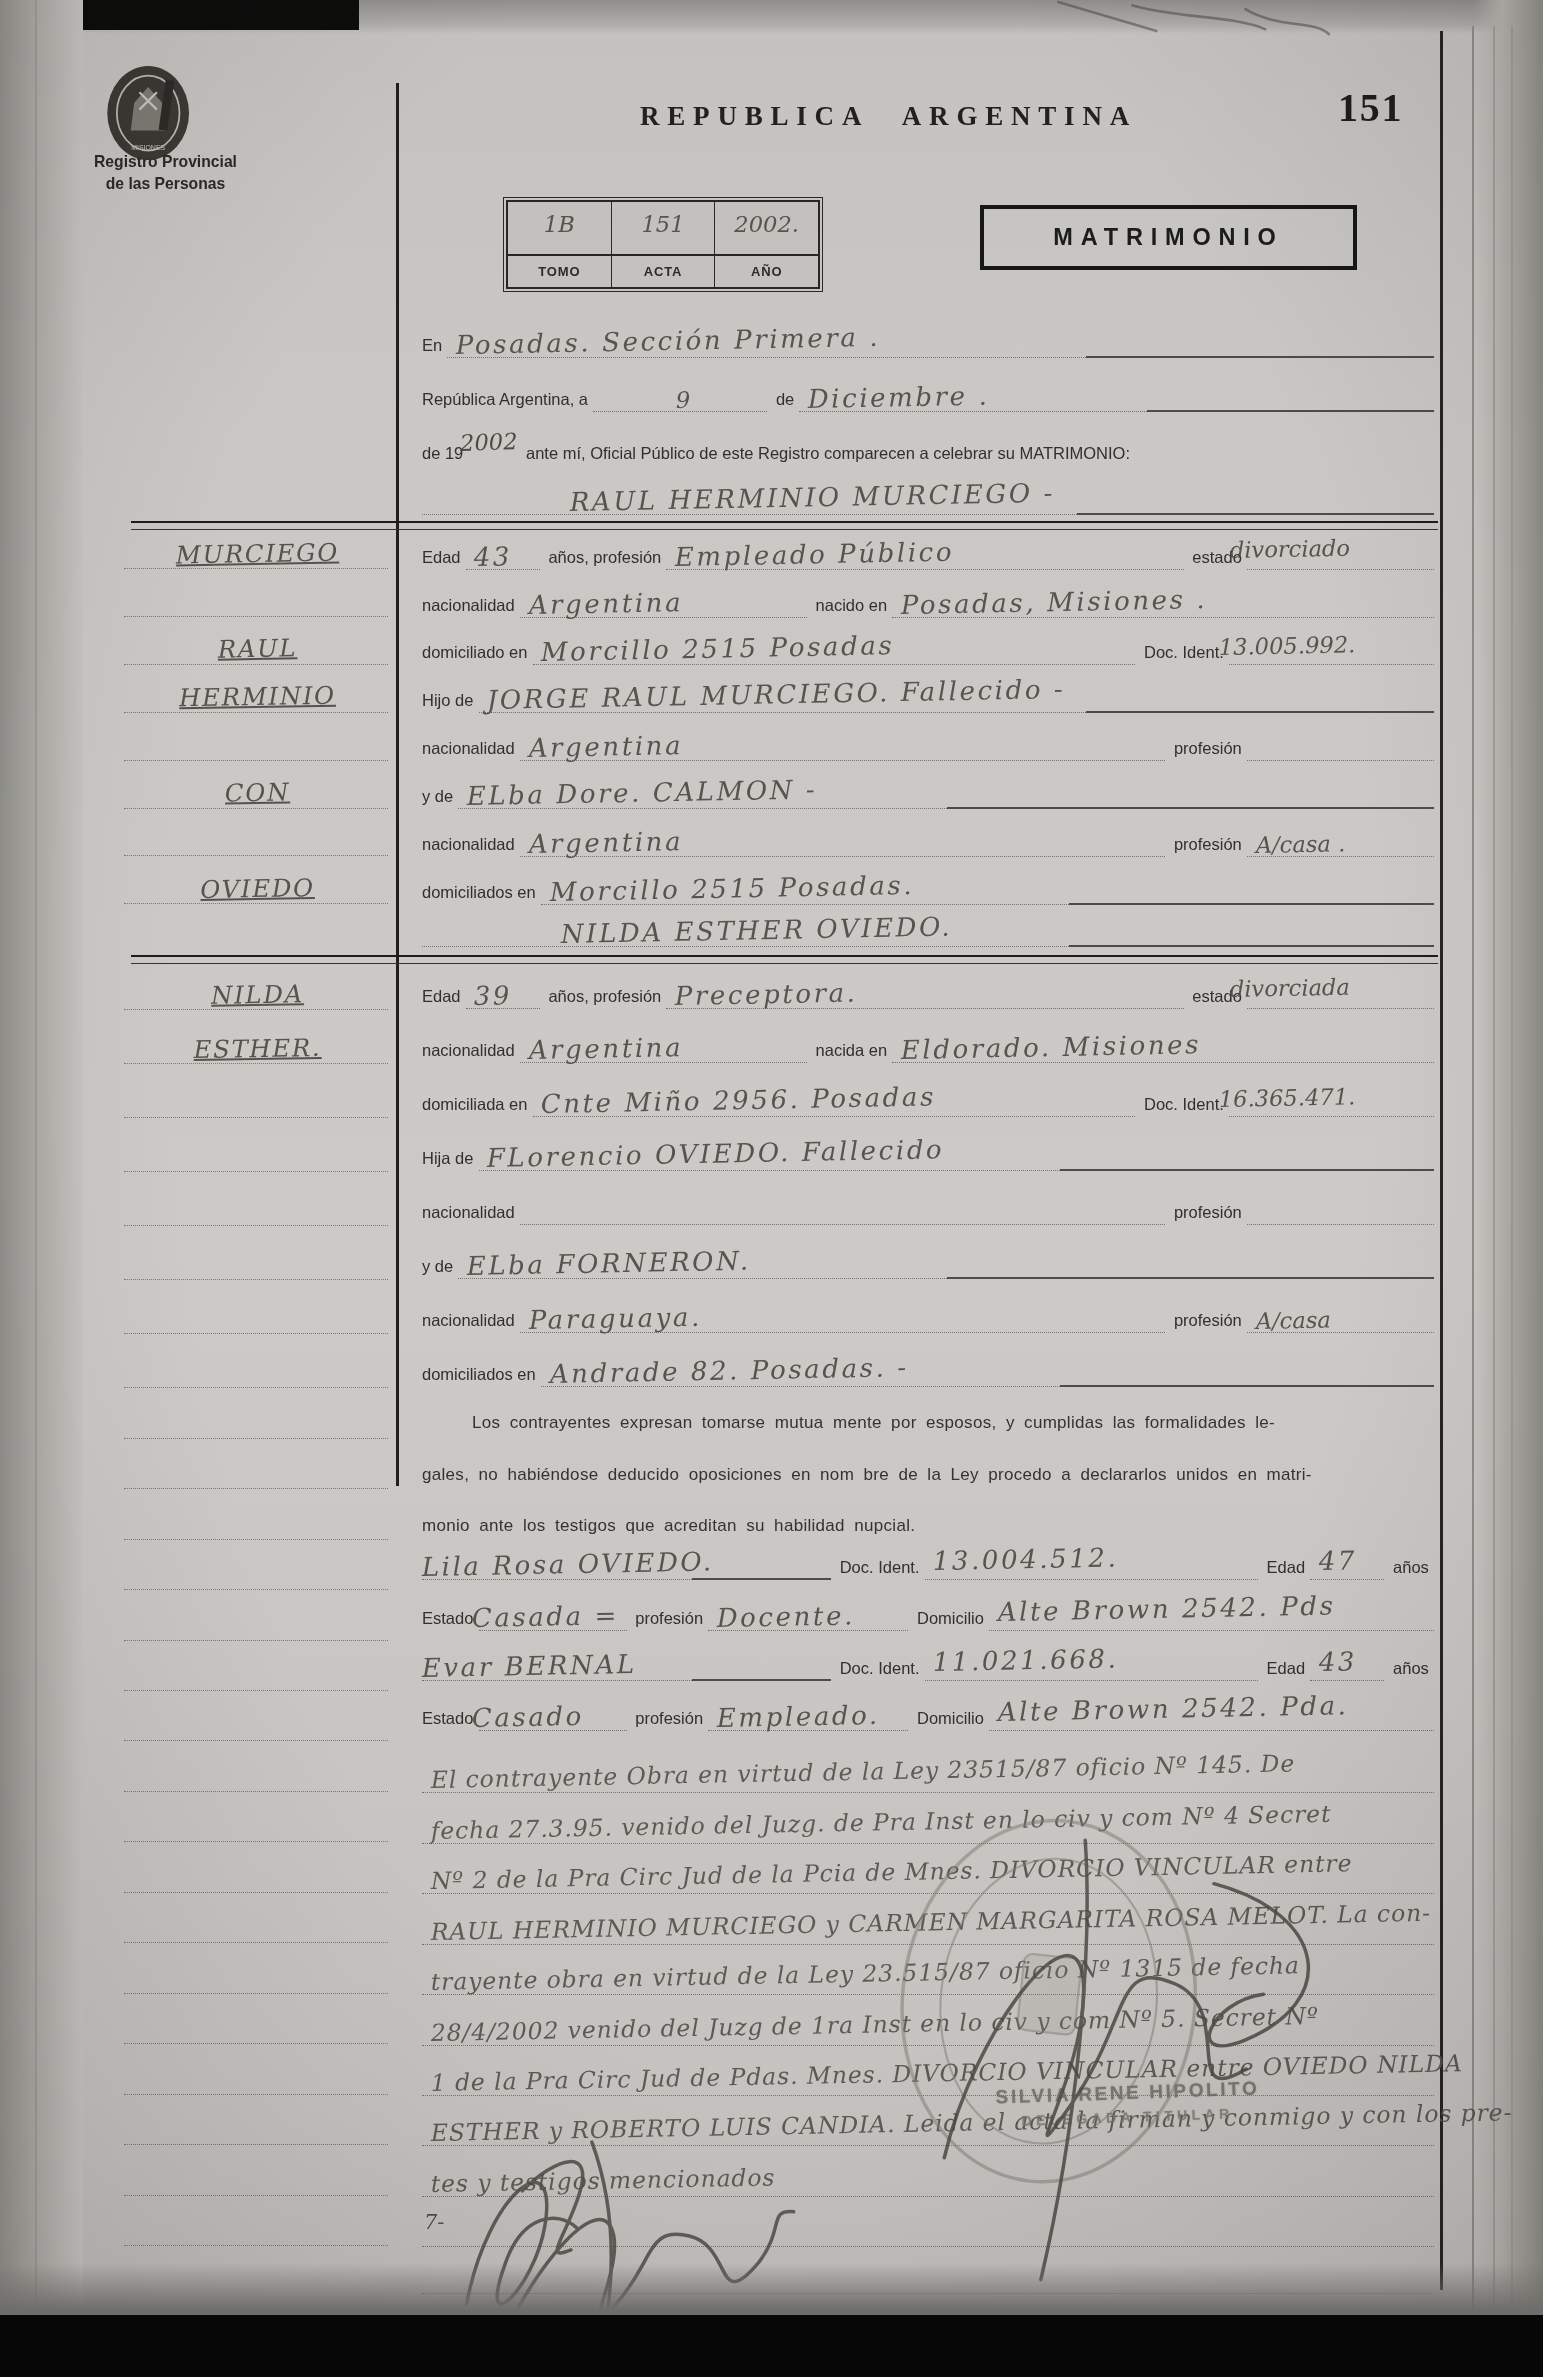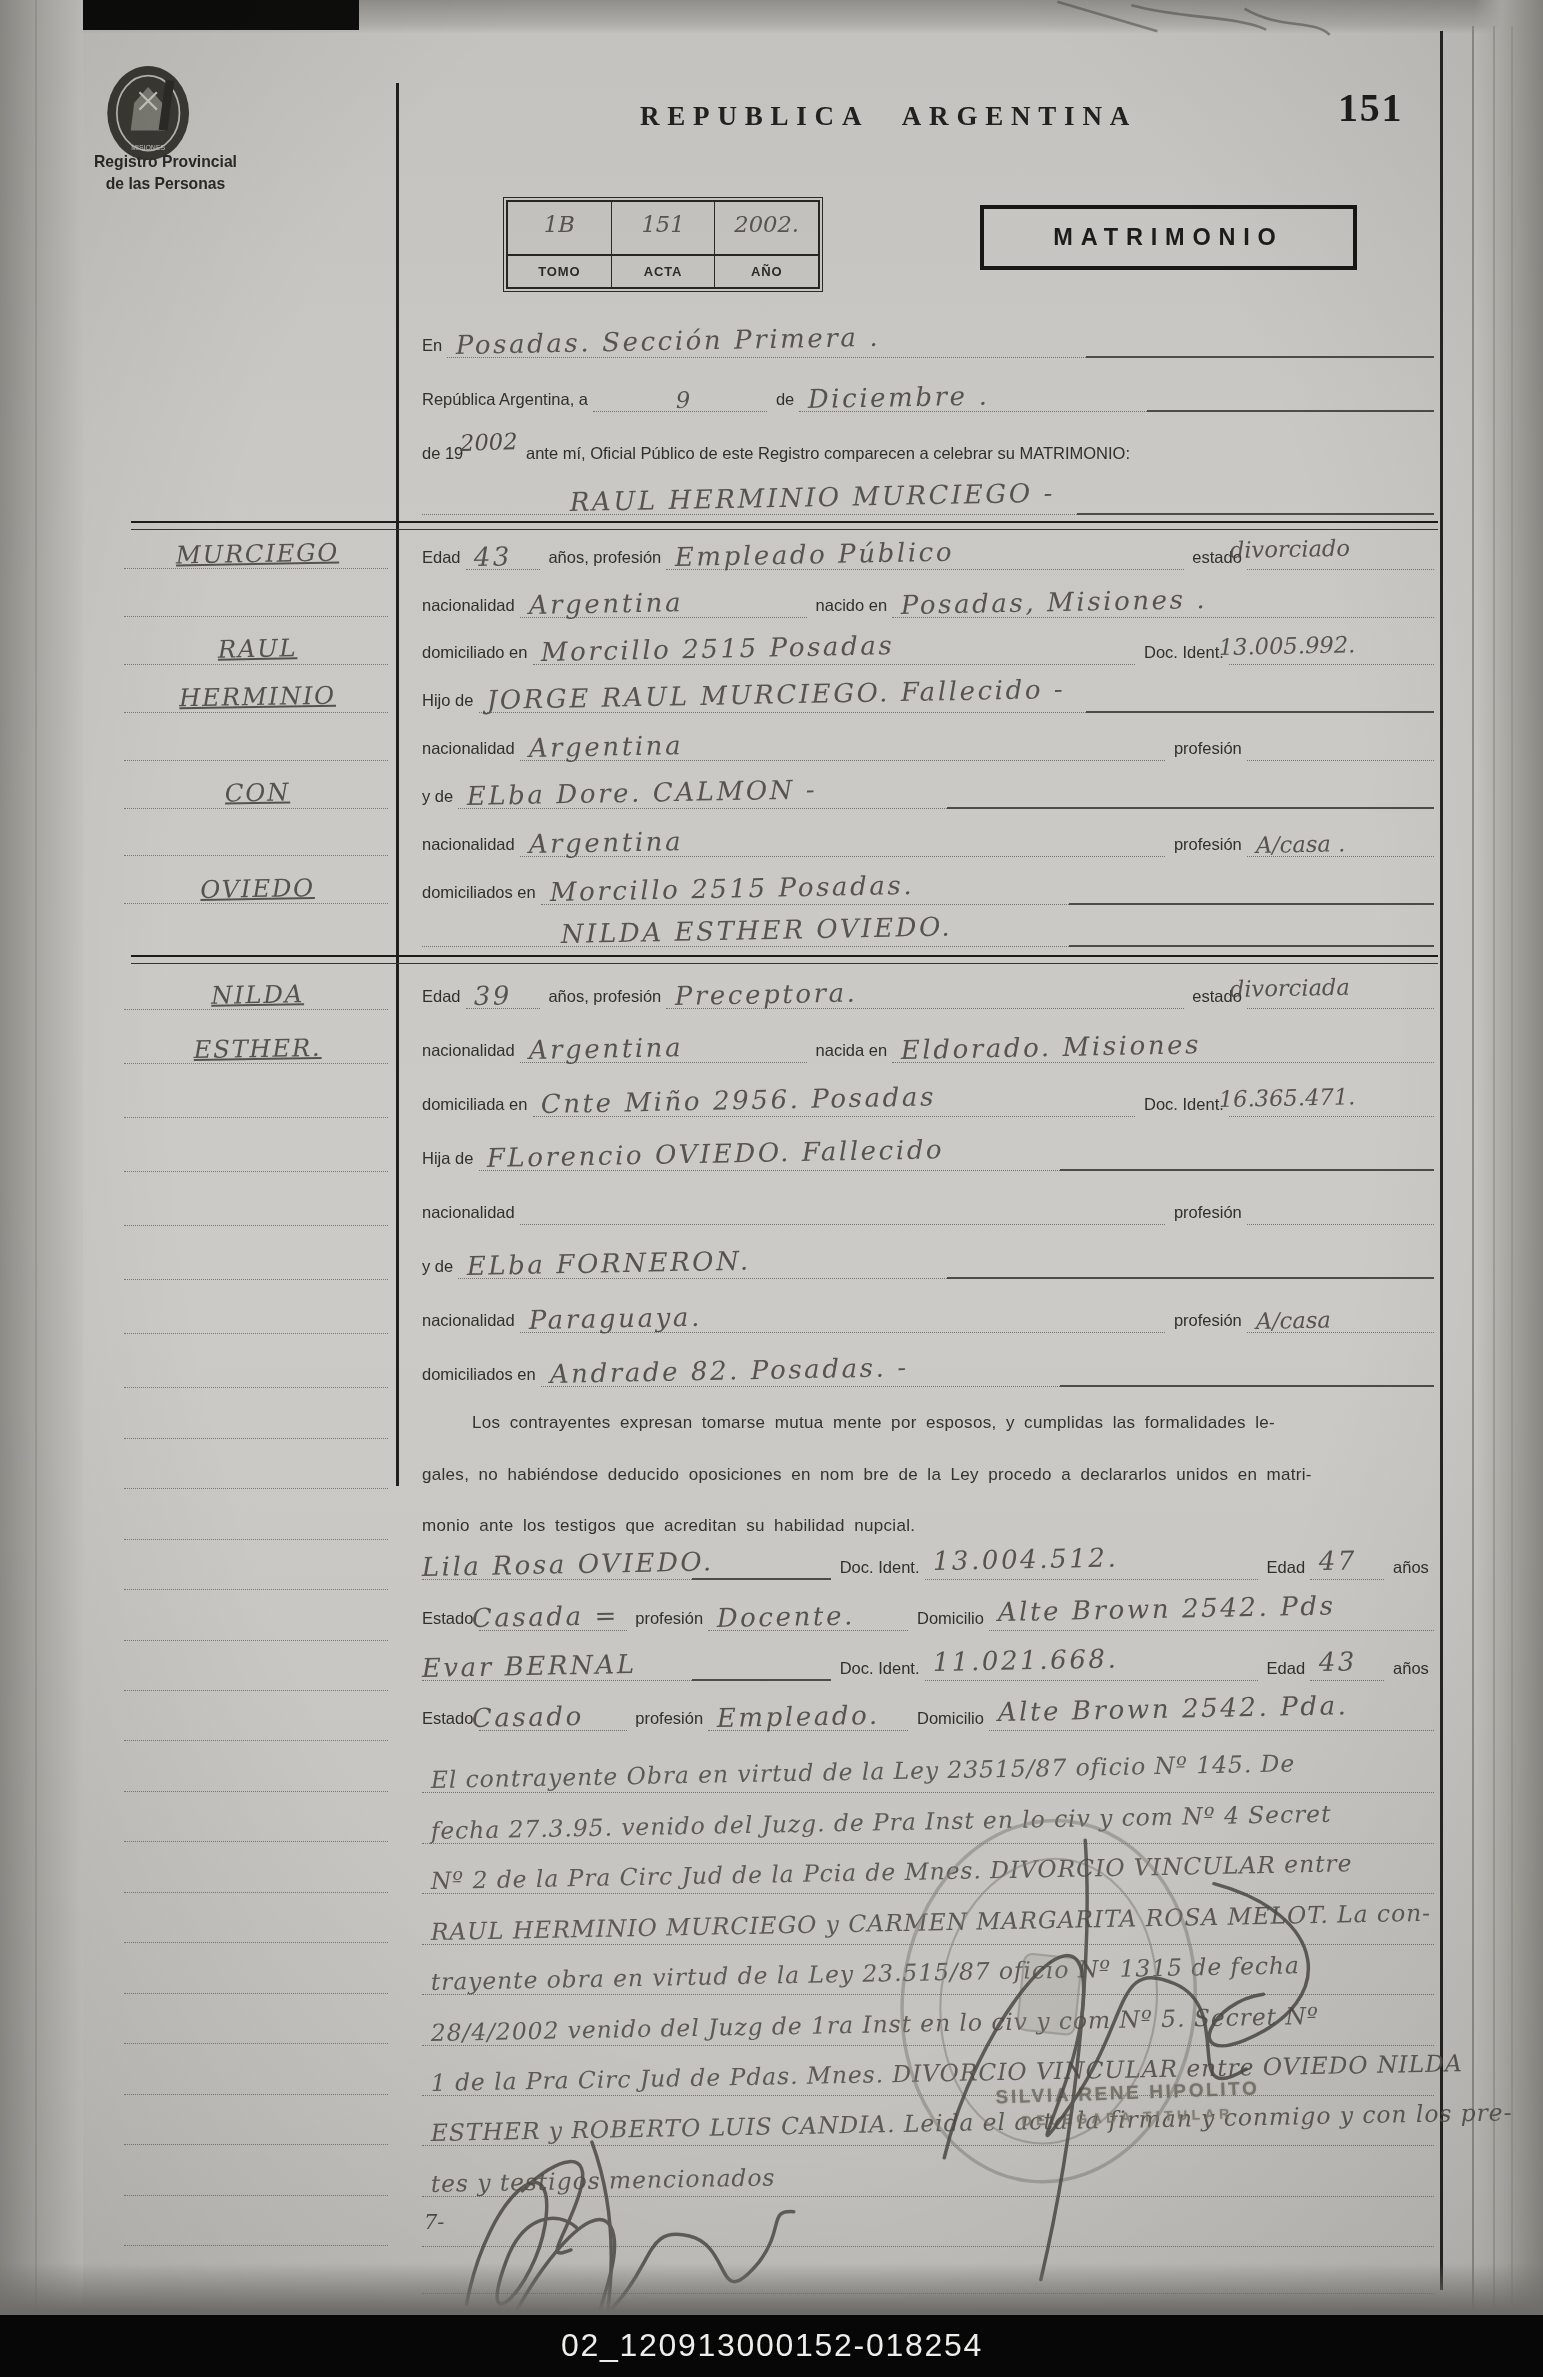--- a/index.html
+++ b/index.html
@@ -507,16 +507,15 @@
       <path d="M536,2648 C560,2520 642,2458 626,2558 C614,2630 546,2696 581,2600 C600,2546 640,2540 662,2560"></path>
       <path d="M600,2518 C640,2478 682,2468 666,2520 C651,2570 622,2600 656,2586"></path>
       <path d="M560,2728 C600,2620 682,2520 702,2560 C722,2600 660,2700 706,2650 C752,2600 742,2558 792,2570 C842,2582 822,2660 872,2600 C902,2560 882,2540 912,2542"></path>
       <path d="M680,2462 C702,2522 712,2600 690,2704"></path>
     </g>
   </svg>
 
   <div class="vignette"></div>
   <div class="bottom-blur"></div>
   <div class="footer-bar"></div>
-  <div class="footer-code">02_120913000152-018254</div>
 
 </div>
 
 
 </body></html>

